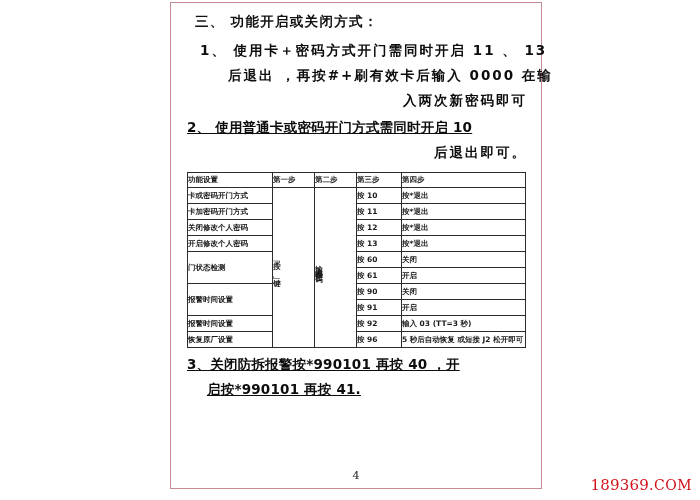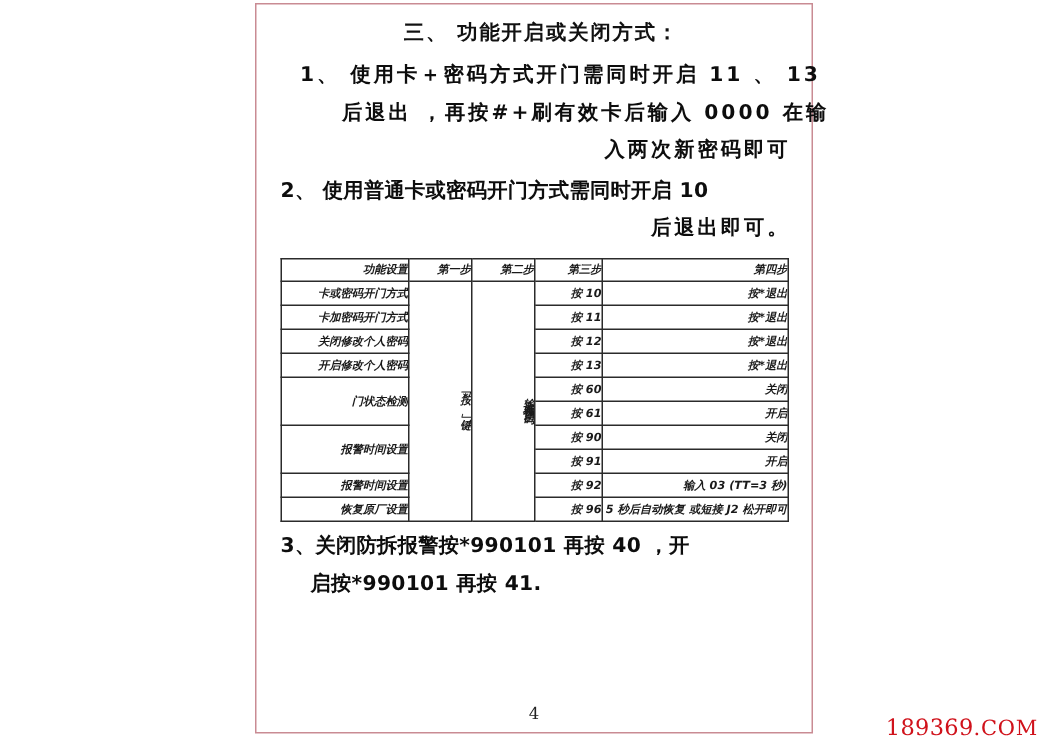--- a/index.html
+++ b/index.html
@@ -39,65 +39,63 @@
 
   
   .doc-heading {
     font-size: 13.5px;
     font-weight: bold;
     color: #111111;
     letter-spacing: 1.3px;
     margin: 4px 0 7px 10px;
     white-space: nowrap;
     font-family: "DejaVu Sans", "Liberation Sans", sans-serif;
-    text-align: center;
   }
 
   .para {
     font-size: 13.5px;
     font-weight: bold;
     color: #0d0d0d;
     margin: 0 0 2px 0;
     letter-spacing: 0.6px;
     font-family: "DejaVu Sans", "Liberation Sans", sans-serif;
   }
   .para .ln {
     display: block;
     line-height: 25px;
     white-space: nowrap;
   }
   .ln.indent-1 { padding-left: 2px; }
   .ln.indent-2 { padding-left: 30px; text-align: right; }
   .ln.indent-3 { padding-left: 22px; }
 
   .sp-w { letter-spacing: 2.0px; margin-left: 13px; }
-  .sp-n { letter-spacing: 0.2px; }
+  .sp-n { letter-spacing: 0.2px; text-decoration: underline; }
 
   
   .tbl-wrap {
     margin: 7px 0 4px 2px;
   }
   table.fn-table {
     border-collapse: collapse;
     width: 338px;
     table-layout: fixed;
     font-family: "DejaVu Sans", "Liberation Sans", sans-serif;
   }
   table.fn-table td, table.fn-table th {
     border: 1px solid #2b2b2b;
     font-size: 7.5px;
     font-weight: bold;
     color: #1a1a1a;
-    text-align: right;
+    text-align: left;
     padding: 0;
     height: 15px;
     line-height: 15px;
     overflow: hidden;
     white-space: nowrap;
-    font-style: italic;
   }
   table.fn-table th {
     font-size: 7.5px;
     height: 14px;
     line-height: 14px;
   }
   td.c-left { text-align: center; }
   td.c-step3 { text-align: left; padding-left: 8px; margin-left: 24px; }
 
   

